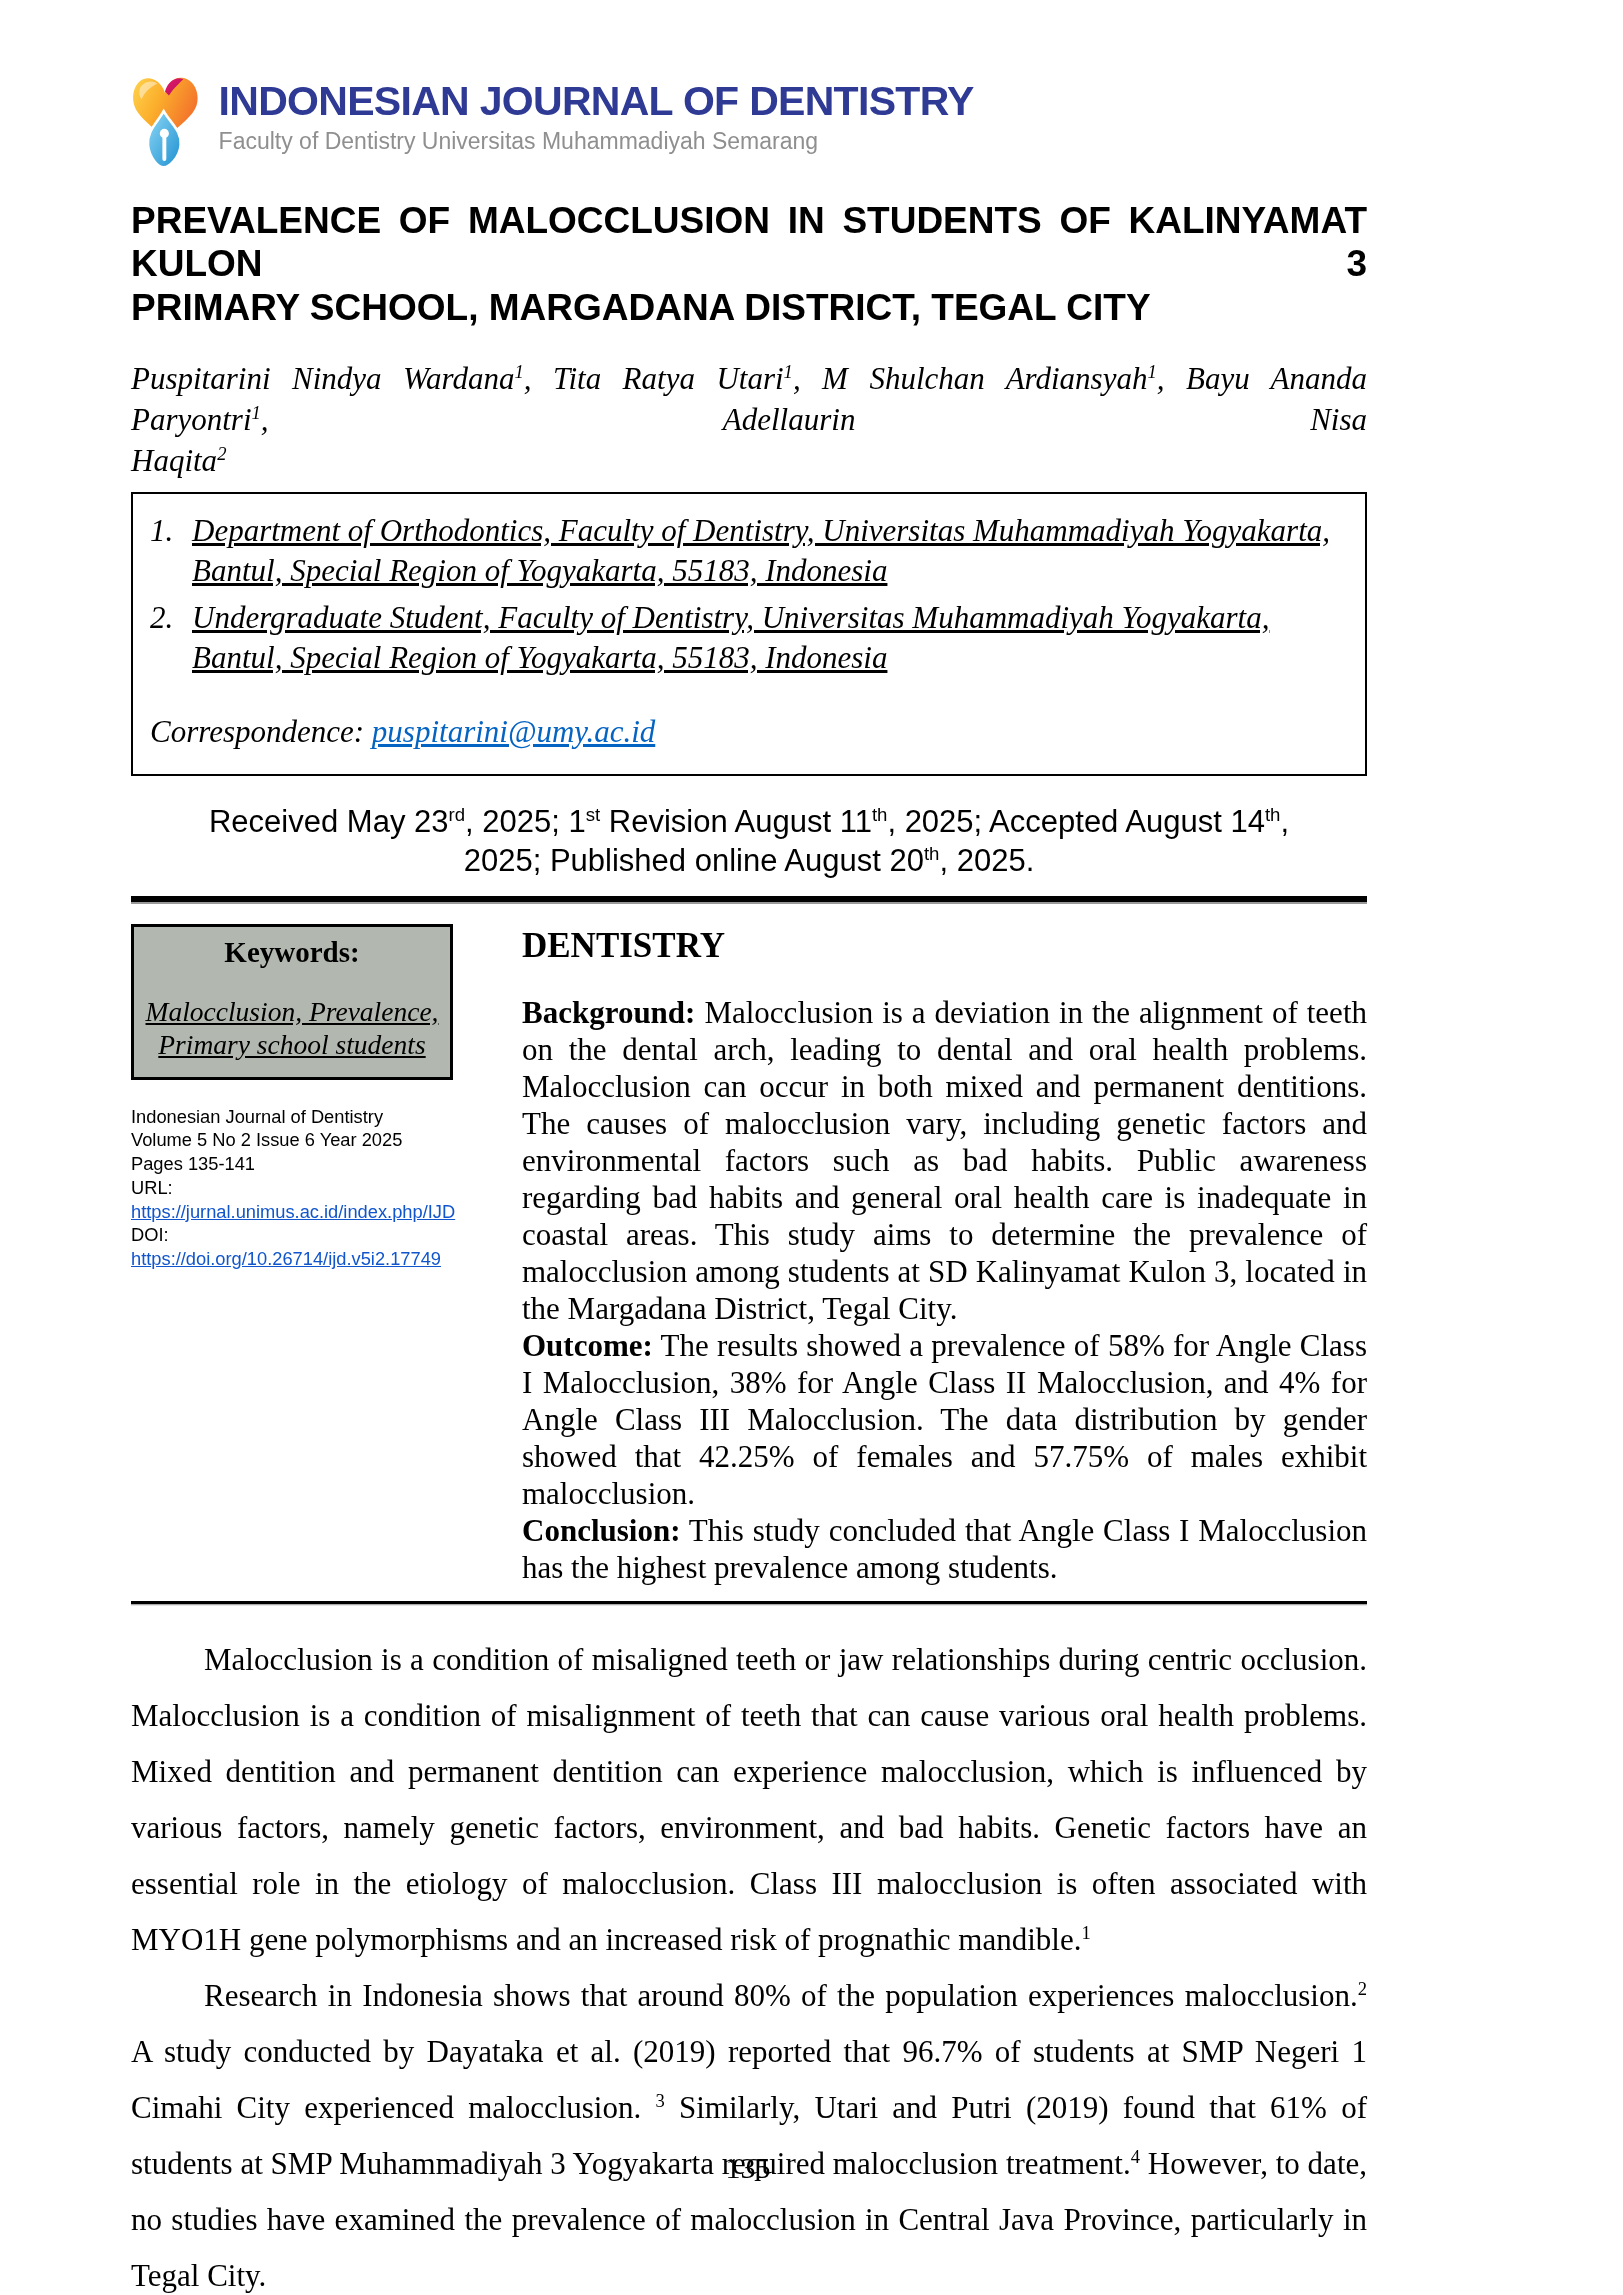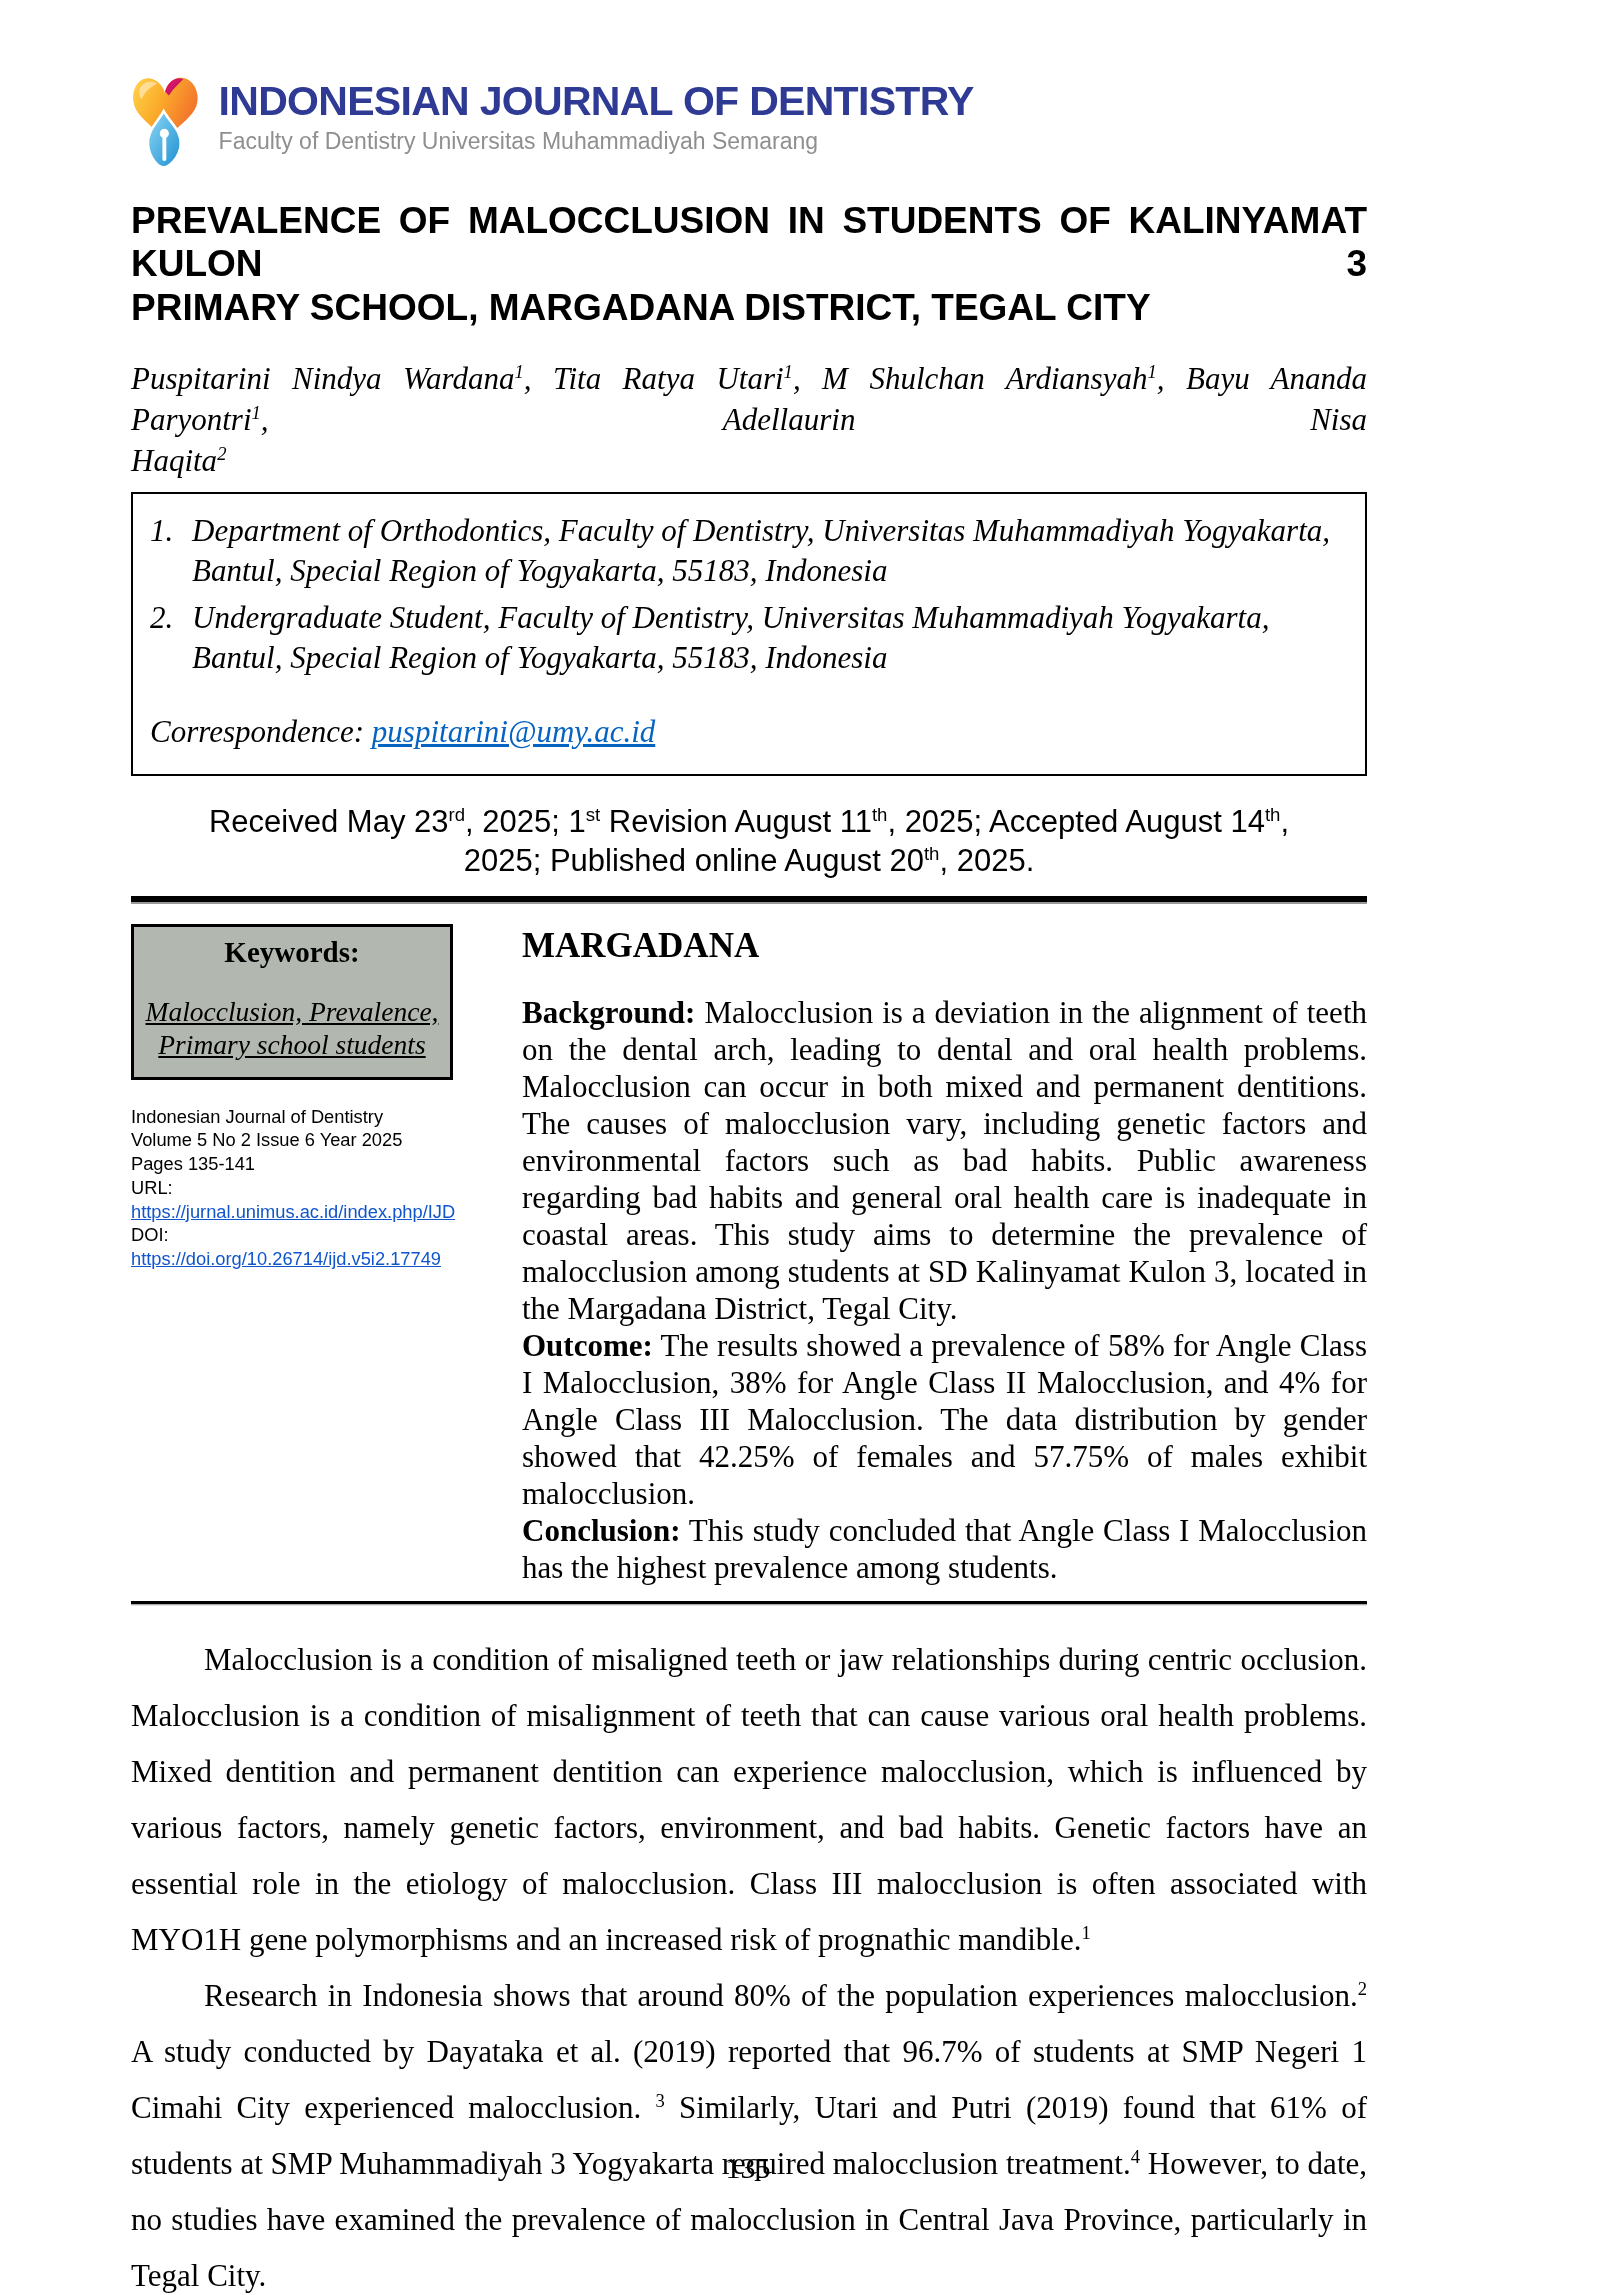--- a/index.html
+++ b/index.html
@@ -63,21 +63,21 @@
 
   
   .affil-box{
     border:2px solid #000;
     padding:17px 19.6px 22px 17px;
     font-style:italic;
     font-size:31px;
     line-height:1.3;
     margin-bottom:26px;
   }
-  .affil-item{padding-left:42px;text-indent:-42px;margin-bottom:6.5px;}
+  .affil-item{padding-left:42px;text-indent:-42px;margin-bottom:6.5px;text-decoration:underline;}
   .affil-num{display:inline-block;width:42px;text-indent:0;}
   .correspondence{margin:33px 0 0 0;}
   .correspondence a{color:var(--email-link-blue);text-decoration:underline;}
 
   
   .received{
     font-family:"Liberation Sans", sans-serif;
     font-size:31px;
     line-height:1.27;
     text-align:center;
@@ -210,21 +210,21 @@
       </div>
       <div class="journal-info">
         <div>Indonesian Journal of Dentistry</div>
         <div>Volume 5 No 2 Issue 6 Year 2025 Pages 135-141</div>
         <div><span>URL: </span><a href="#">https://jurnal.unimus.ac.id/index.php/IJD</a></div>
         <div><span>DOI: </span><a href="#">https://doi.org/10.26714/ijd.v5i2.17749</a></div>
       </div>
     </aside>
 
     <section class="abstract-col">
-      <h2 class="abstract-heading">MARGADANA</h2>
+      <h2 class="abstract-heading">DENTISTRY</h2>
       <p class="abstract-para"><b>Background:</b><span> Malocclusion is a deviation in the alignment of teeth on the dental arch, leading to dental and oral health problems. Malocclusion can occur in both mixed and permanent dentitions. The causes of malocclusion vary, including genetic factors and environmental factors such as bad habits. Public awareness regarding bad habits and general oral health care is inadequate in coastal areas. This study aims to determine the prevalence of malocclusion among students at SD Kalinyamat Kulon 3, located in the Margadana District, Tegal City.</span></p>
       <p class="abstract-para"><b>Outcome:</b><span> The results showed a prevalence of 58% for Angle Class I Malocclusion, 38% for Angle Class II Malocclusion, and 4% for Angle Class III Malocclusion. The data distribution by gender showed that 42.25% of females and 57.75% of males exhibit malocclusion.</span></p>
       <p class="abstract-para"><b>Conclusion:</b><span> This study concluded that Angle Class I Malocclusion has the highest prevalence among students.</span></p>
     </section>
   </div>
 
   <hr class="rule rule-thin">
 
   <section class="introduction">
     <p class="intro-para">Malocclusion is a condition of misaligned teeth or jaw relationships during centric occlusion. Malocclusion is a condition of misalignment of teeth that can cause various oral health problems. Mixed dentition and permanent dentition can experience malocclusion, which is influenced by various factors, namely genetic factors, environment, and bad habits. Genetic factors have an essential role in the etiology of malocclusion. Class III malocclusion is often associated with MYO1H gene polymorphisms and an increased risk of prognathic mandible.<sup>1</sup></p>

